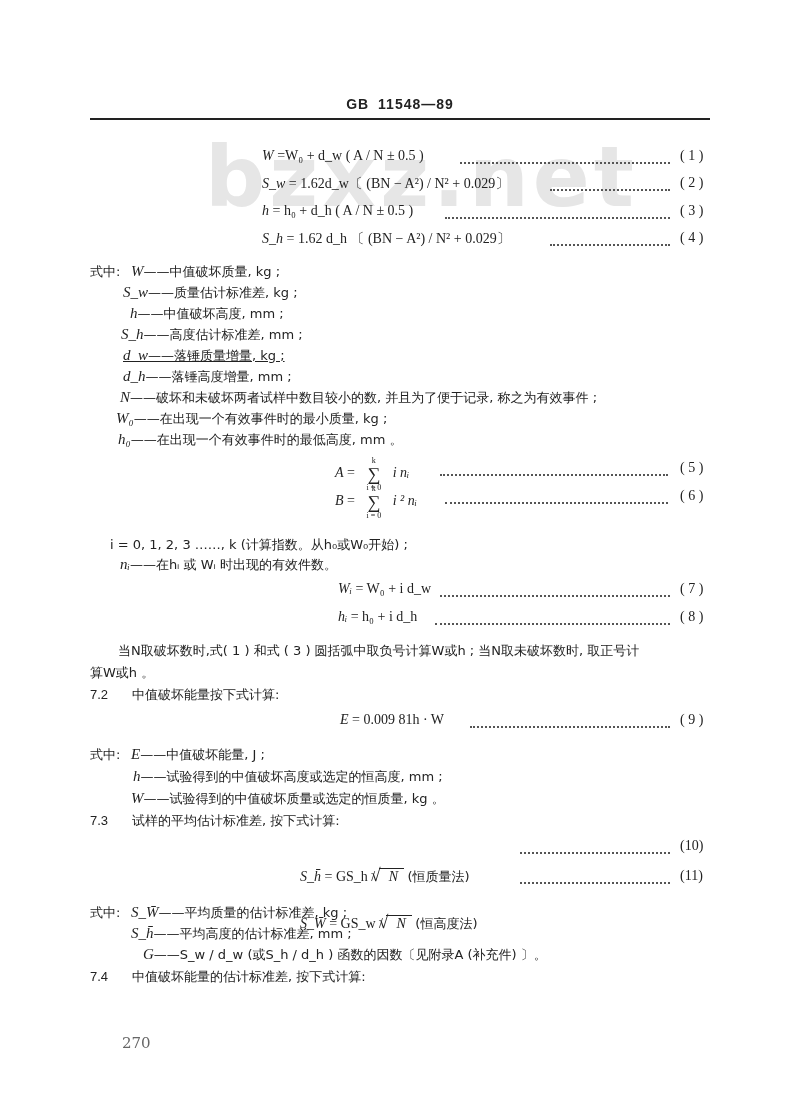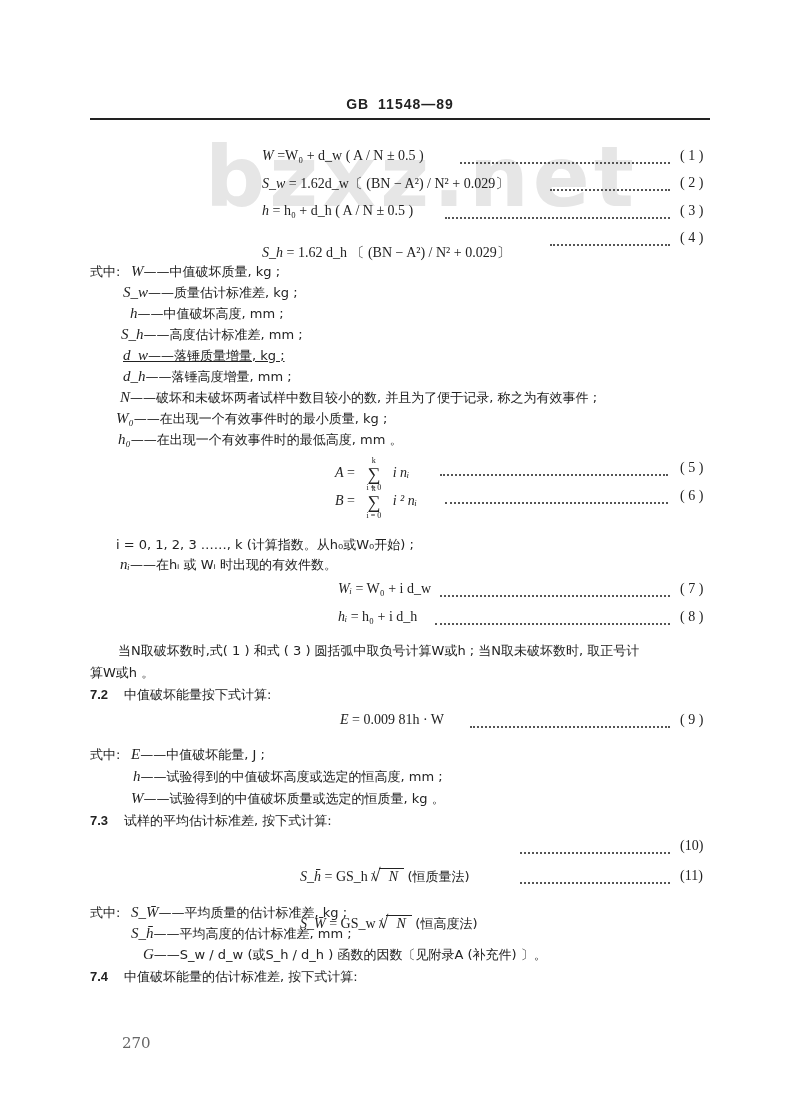--- a/index.html
+++ b/index.html
@@ -11,21 +11,21 @@
   .hdr .code { margin-left:4px; }
   .rule { left:90px; top:118px; width:620px; height:2px; background:#222; }
   .wm { left:205px; top:128px; font-family:"DejaVu Sans",sans-serif; font-weight:bold; font-size:84px;
         color:#e6e6e6; letter-spacing:4px; z-index:0; }
   .eq { font-family:"Liberation Serif","DejaVu Serif",serif; font-size:14px; z-index:1; }
   .eq i { font-style:italic; }
   .dots { position:absolute; border-bottom:2px dotted #555; height:0; }
   .num { font-family:"Liberation Serif",serif; font-size:14px; z-index:1; }
   .txt { font-size:13px; z-index:1; font-family:"DejaVu Sans","Liberation Sans",sans-serif; }
   .txt i { font-family:"Liberation Serif",serif; font-style:italic; font-size:15px; }
-  .sec { font-weight:bold; font-family:"Liberation Sans",sans-serif; margin-right:16px; }
+  .sec { font-weight:normal; font-family:"Liberation Sans",sans-serif; margin-right:24px; }
   .sigma { display:inline-block; text-align:center; vertical-align:middle; line-height:9px; margin:0 8px; }
   .sigma .s { font-size:18px; line-height:18px; }
   .sigma .l { font-size:8px; }
   .sqrt { display:inline-block; border-top:1px solid #222; padding:0 6px 0 10px; position:relative; }
   .sqrt::before { content:"√"; position:absolute; left:-8px; top:-4px; font-size:18px; }
   .pageno { left:122px; top:1034px; font-size:15px; color:#666; }
 </style>
 </head>
 <body>
 
@@ -54,21 +54,21 @@
 </div>
 <div>
   <div class="abs eq" style="left:262px;top:203px;">
     <i>h</i>
     <span>= h₀ + d_h ( A / N ± 0.5 )</span>
   </div>
   <div class="dots" style="left:445px;top:217px;width:225px;"></div>
   <div class="abs num" style="left:680px;top:203px;">( 3 )</div>
 </div>
 <div>
-  <div class="abs eq" style="left:262px;top:244px;">
+  <div class="abs eq" style="left:262px;top:230px;">
     <i>S_h</i>
     <span>= 1.62 d_h 〔 (BN − A²) / N² + 0.029〕</span>
   </div>
   <div class="dots" style="left:550px;top:244px;width:120px;"></div>
   <div class="abs num" style="left:680px;top:230px;">( 4 )</div>
 </div>
 
 <div class="abs txt" style="left:90px;top:263px;">式中:</div>
 <div>
   <div class="abs txt" style="left:131px;top:263px;"><i>W</i><span>——中值破坏质量, kg ;</span></div>
@@ -94,21 +94,21 @@
 <div>
   <div class="abs eq" style="left:335px;top:484px;">
     <i>B</i> =
     <span class="sigma"><div class="l">k</div><div class="s">∑</div><div class="l">i = 0</div></span>
     <i>i ² nᵢ</i>
   </div>
   <div class="dots" style="left:445px;top:502px;width:223px;"></div>
   <div class="abs num" style="left:680px;top:488px;">( 6 )</div>
 </div>
 
-<div class="abs txt" style="left:116px;top:536px;">i = 0, 1, 2, 3 ……,  k (计算指数。从h₀或W₀开始) ;</div>
+<div class="abs txt" style="left:110px;top:536px;">i = 0, 1, 2, 3 ……,  k (计算指数。从h₀或W₀开始) ;</div>
 <div class="abs txt" style="left:120px;top:556px;">
   <i>nᵢ</i><span>——在hᵢ 或 Wᵢ 时出现的有效件数。</span>
 </div>
 
 <div>
   <div class="abs eq" style="left:338px;top:581px;">
     <i>Wᵢ</i>
     <span>= W₀ + i d_w</span>
   </div>
   <div class="dots" style="left:440px;top:595px;width:230px;"></div>

